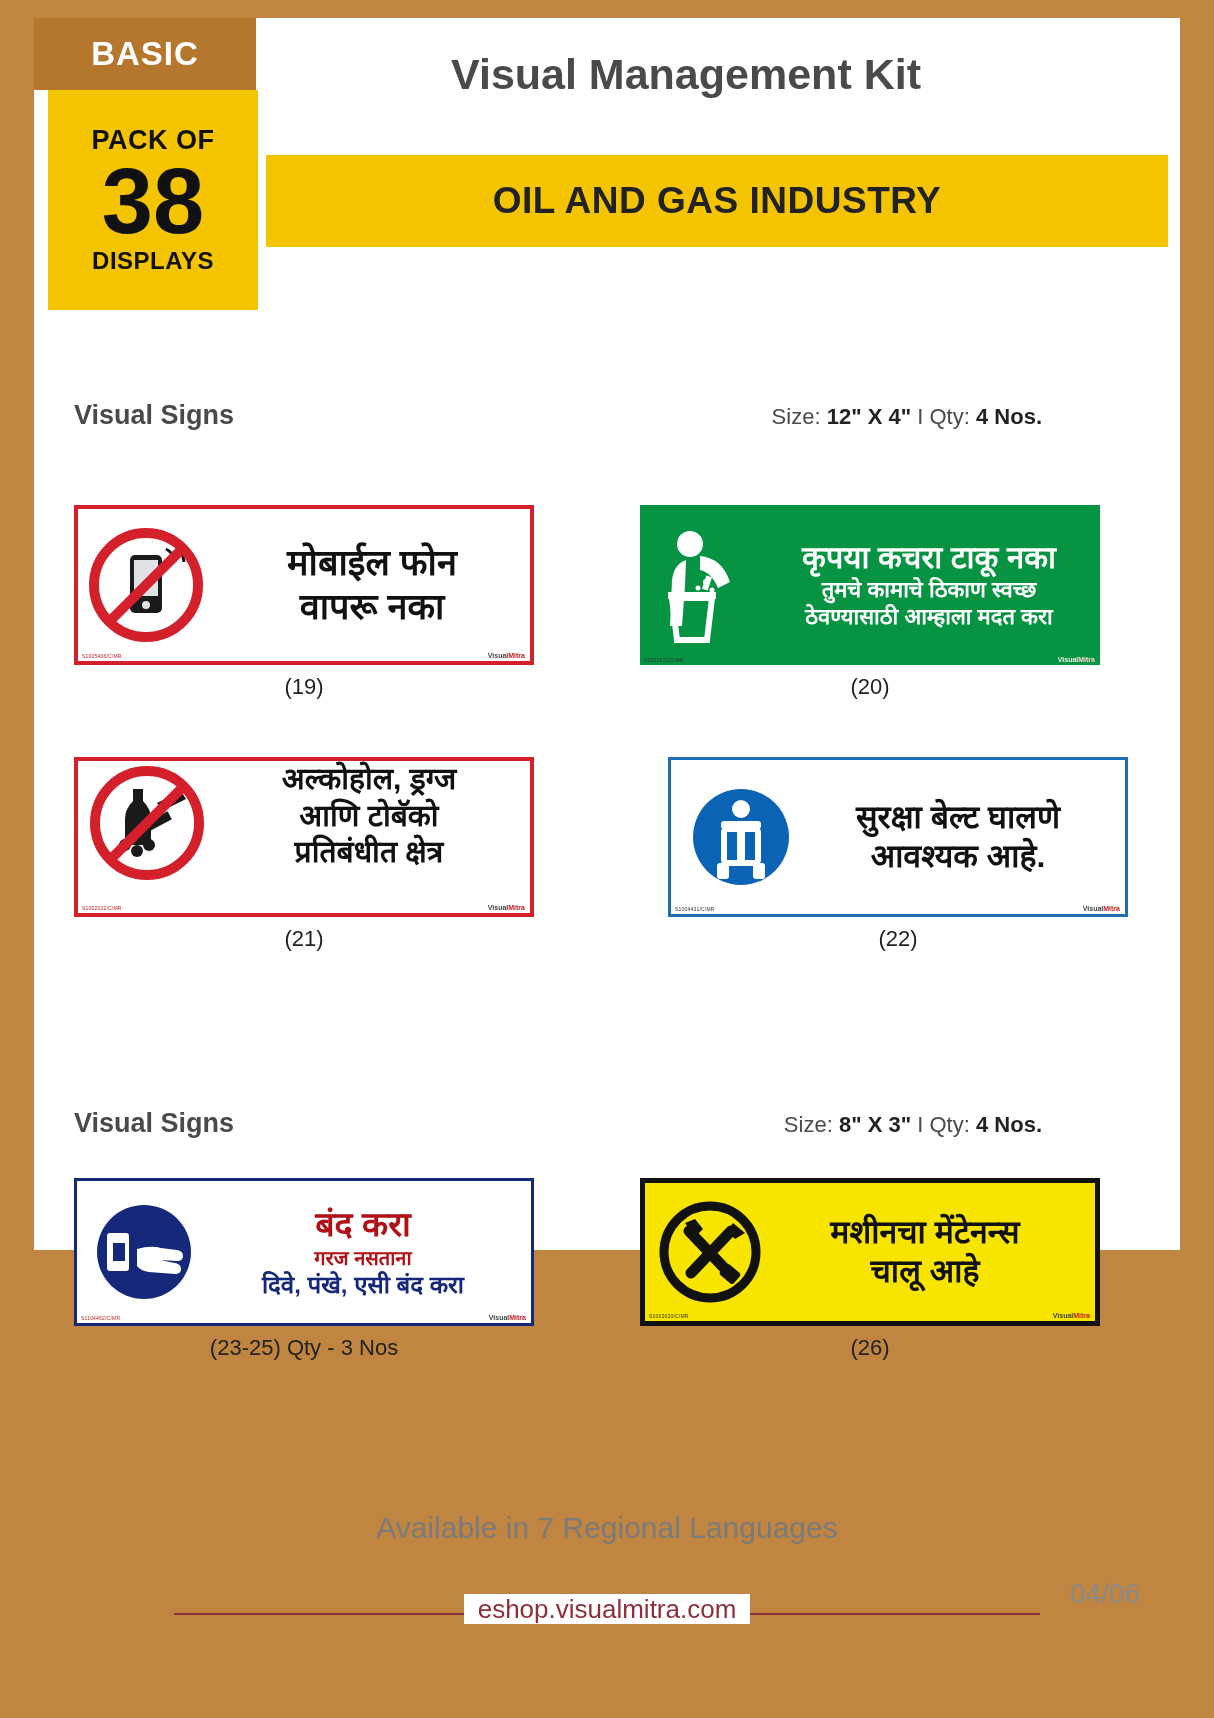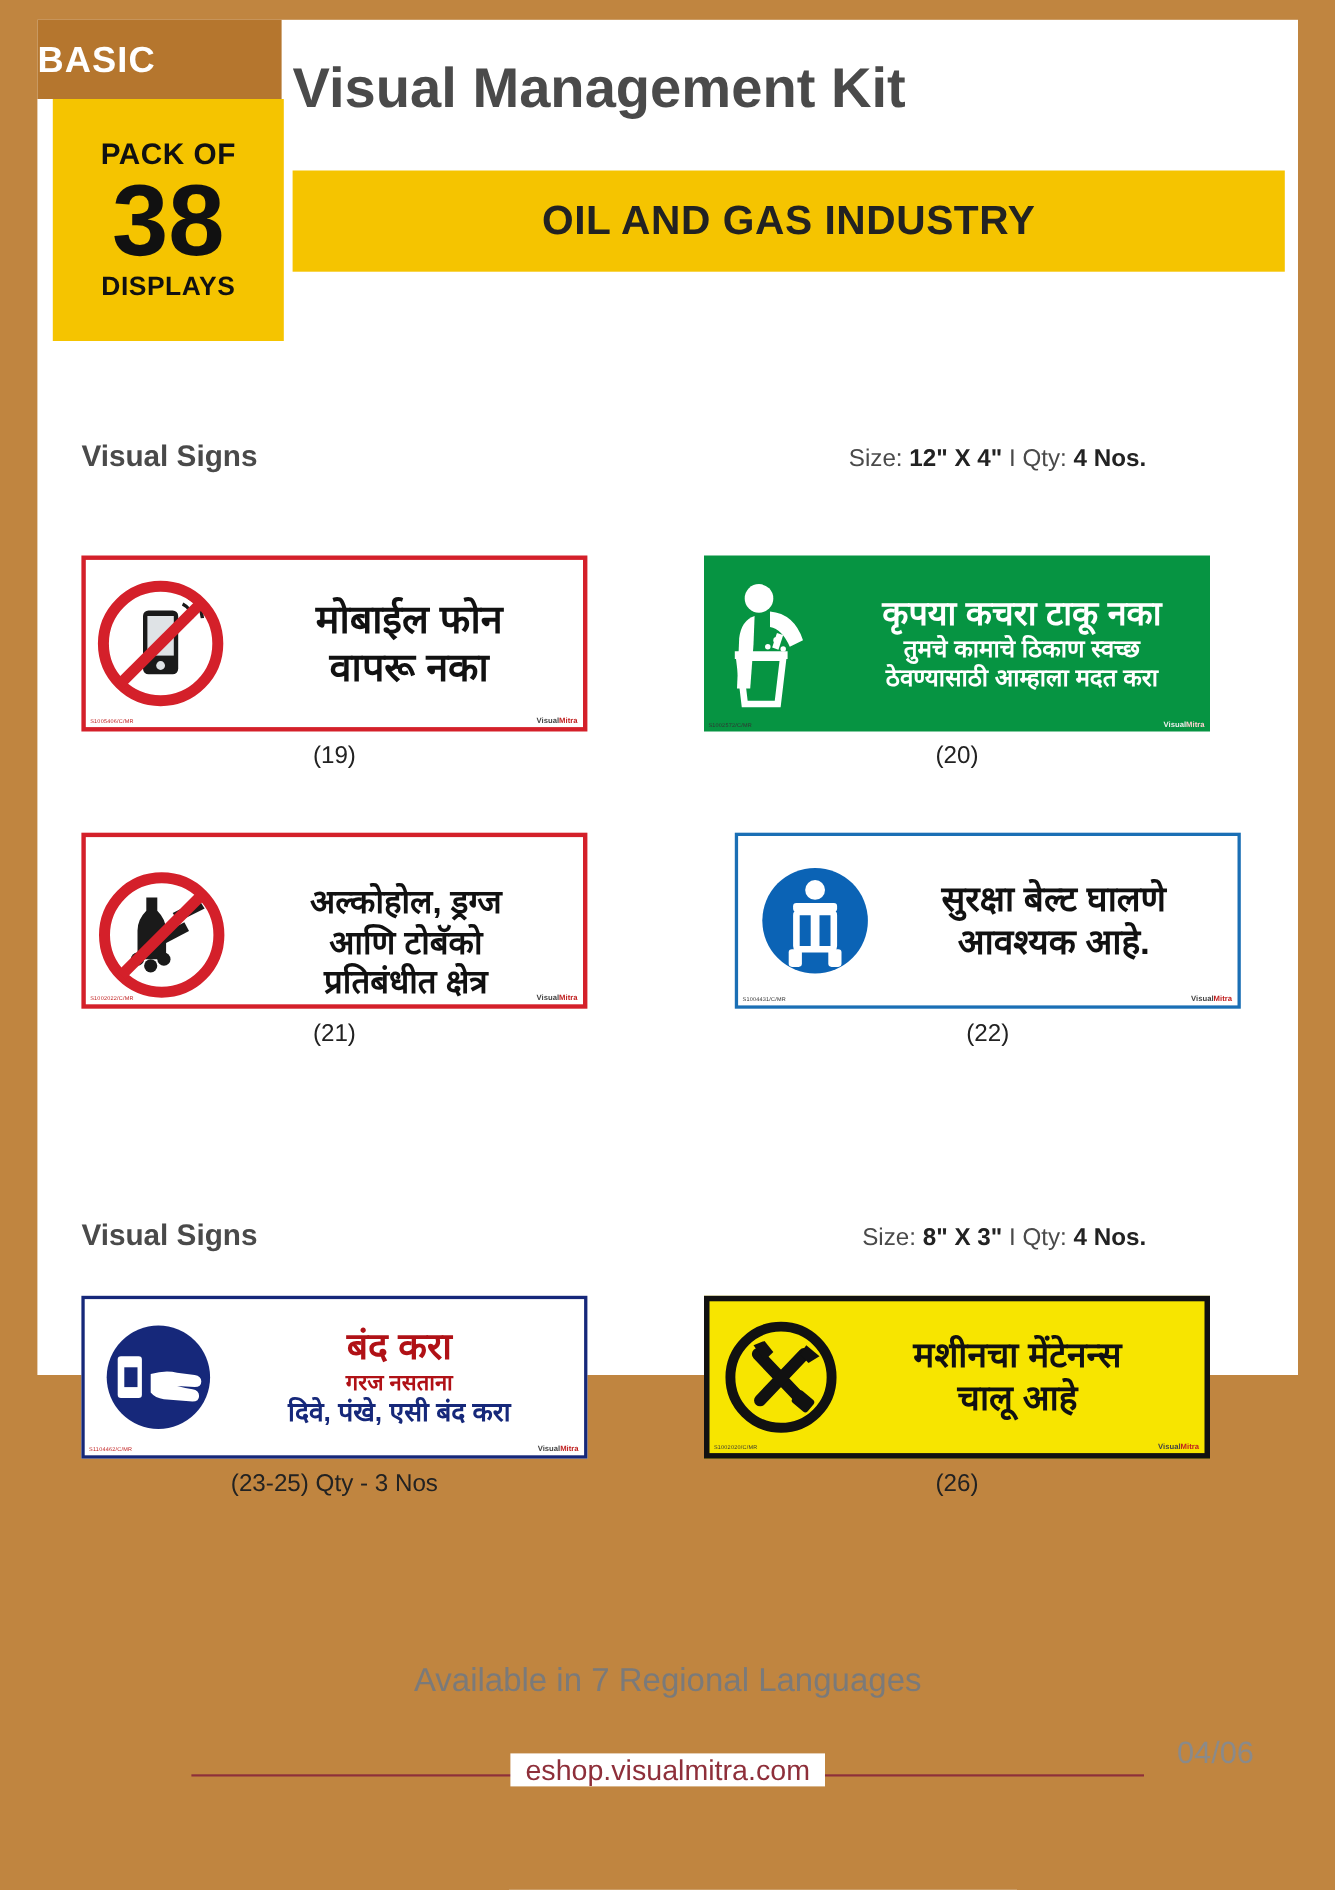--- a/index.html
+++ b/index.html
@@ -17,41 +17,42 @@
     background: #ffffff;
   }
 
   
   .basic-tab {
     position: absolute;
     left: 34px; top: 18px;
     width: 222px; height: 72px;
     background: #b5762e;
     color: #ffffff;
-    display: flex; align-items: center; justify-content: flex-start;
+    display: flex; align-items: center; justify-content: center;
     font-size: 33px; font-weight: bold; letter-spacing: 1px;
   }
   .pack-box {
     position: absolute;
     left: 48px; top: 90px;
     width: 210px; height: 220px;
     background: #f5c400;
     display: flex; flex-direction: column;
     align-items: center; justify-content: center;
     color: #111;
   }
   .pack-box .pack-of { font-size: 27px; font-weight: bold; letter-spacing: .5px; }
   .pack-box .pack-num { font-size: 92px; font-weight: bold; line-height: 0.95; margin: 2px 0 2px; }
   .pack-box .pack-disp { font-size: 24px; font-weight: bold; letter-spacing: .5px; }
 
   .kit-title {
     position: absolute;
     left: 266px; top: 50px;
     width: 840px;
-    font-size: 51px; font-weight: bold; color: #4a4a4a;
+    text-align: center;
+    font-size: 43px; font-weight: bold; color: #4a4a4a;
   }
   .industry-bar {
     position: absolute;
     left: 266px; top: 155px;
     width: 902px; height: 92px;
     background: #f5c400;
     display: flex; align-items: center; justify-content: center;
   }
   .industry-bar span {
     font-size: 37px; font-weight: bold; color: #222;
@@ -116,21 +117,21 @@
     display: flex; align-items: center; padding: 0 8px;
   }
   #sign20 .sign-text { color: #fff; }
   #sign20 .g-l1 { font-size: 31px; font-weight: bold; }
   #sign20 .g-l2, #sign20 .g-l3 { font-size: 22px; font-weight: bold; }
 
   
   #sign21 .sign-frame {
     width: 460px; height: 160px;
     border: 4px solid #d4202a;
-    display: flex; align-items: flex-end; padding: 0 6px;
+    display: flex; align-items: flex-start; padding: 0 6px;
   }
   #sign21 .sign-text { font-size: 30px; font-weight: bold; color: #111; }
 
   
   #sign22 .sign-frame {
     width: 460px; height: 160px;
     border: 3px solid #1a6fb5;
     display: flex; align-items: center; padding: 0 10px;
   }
   #sign22 .sign-text { font-size: 32px; font-weight: bold; color: #111; }

